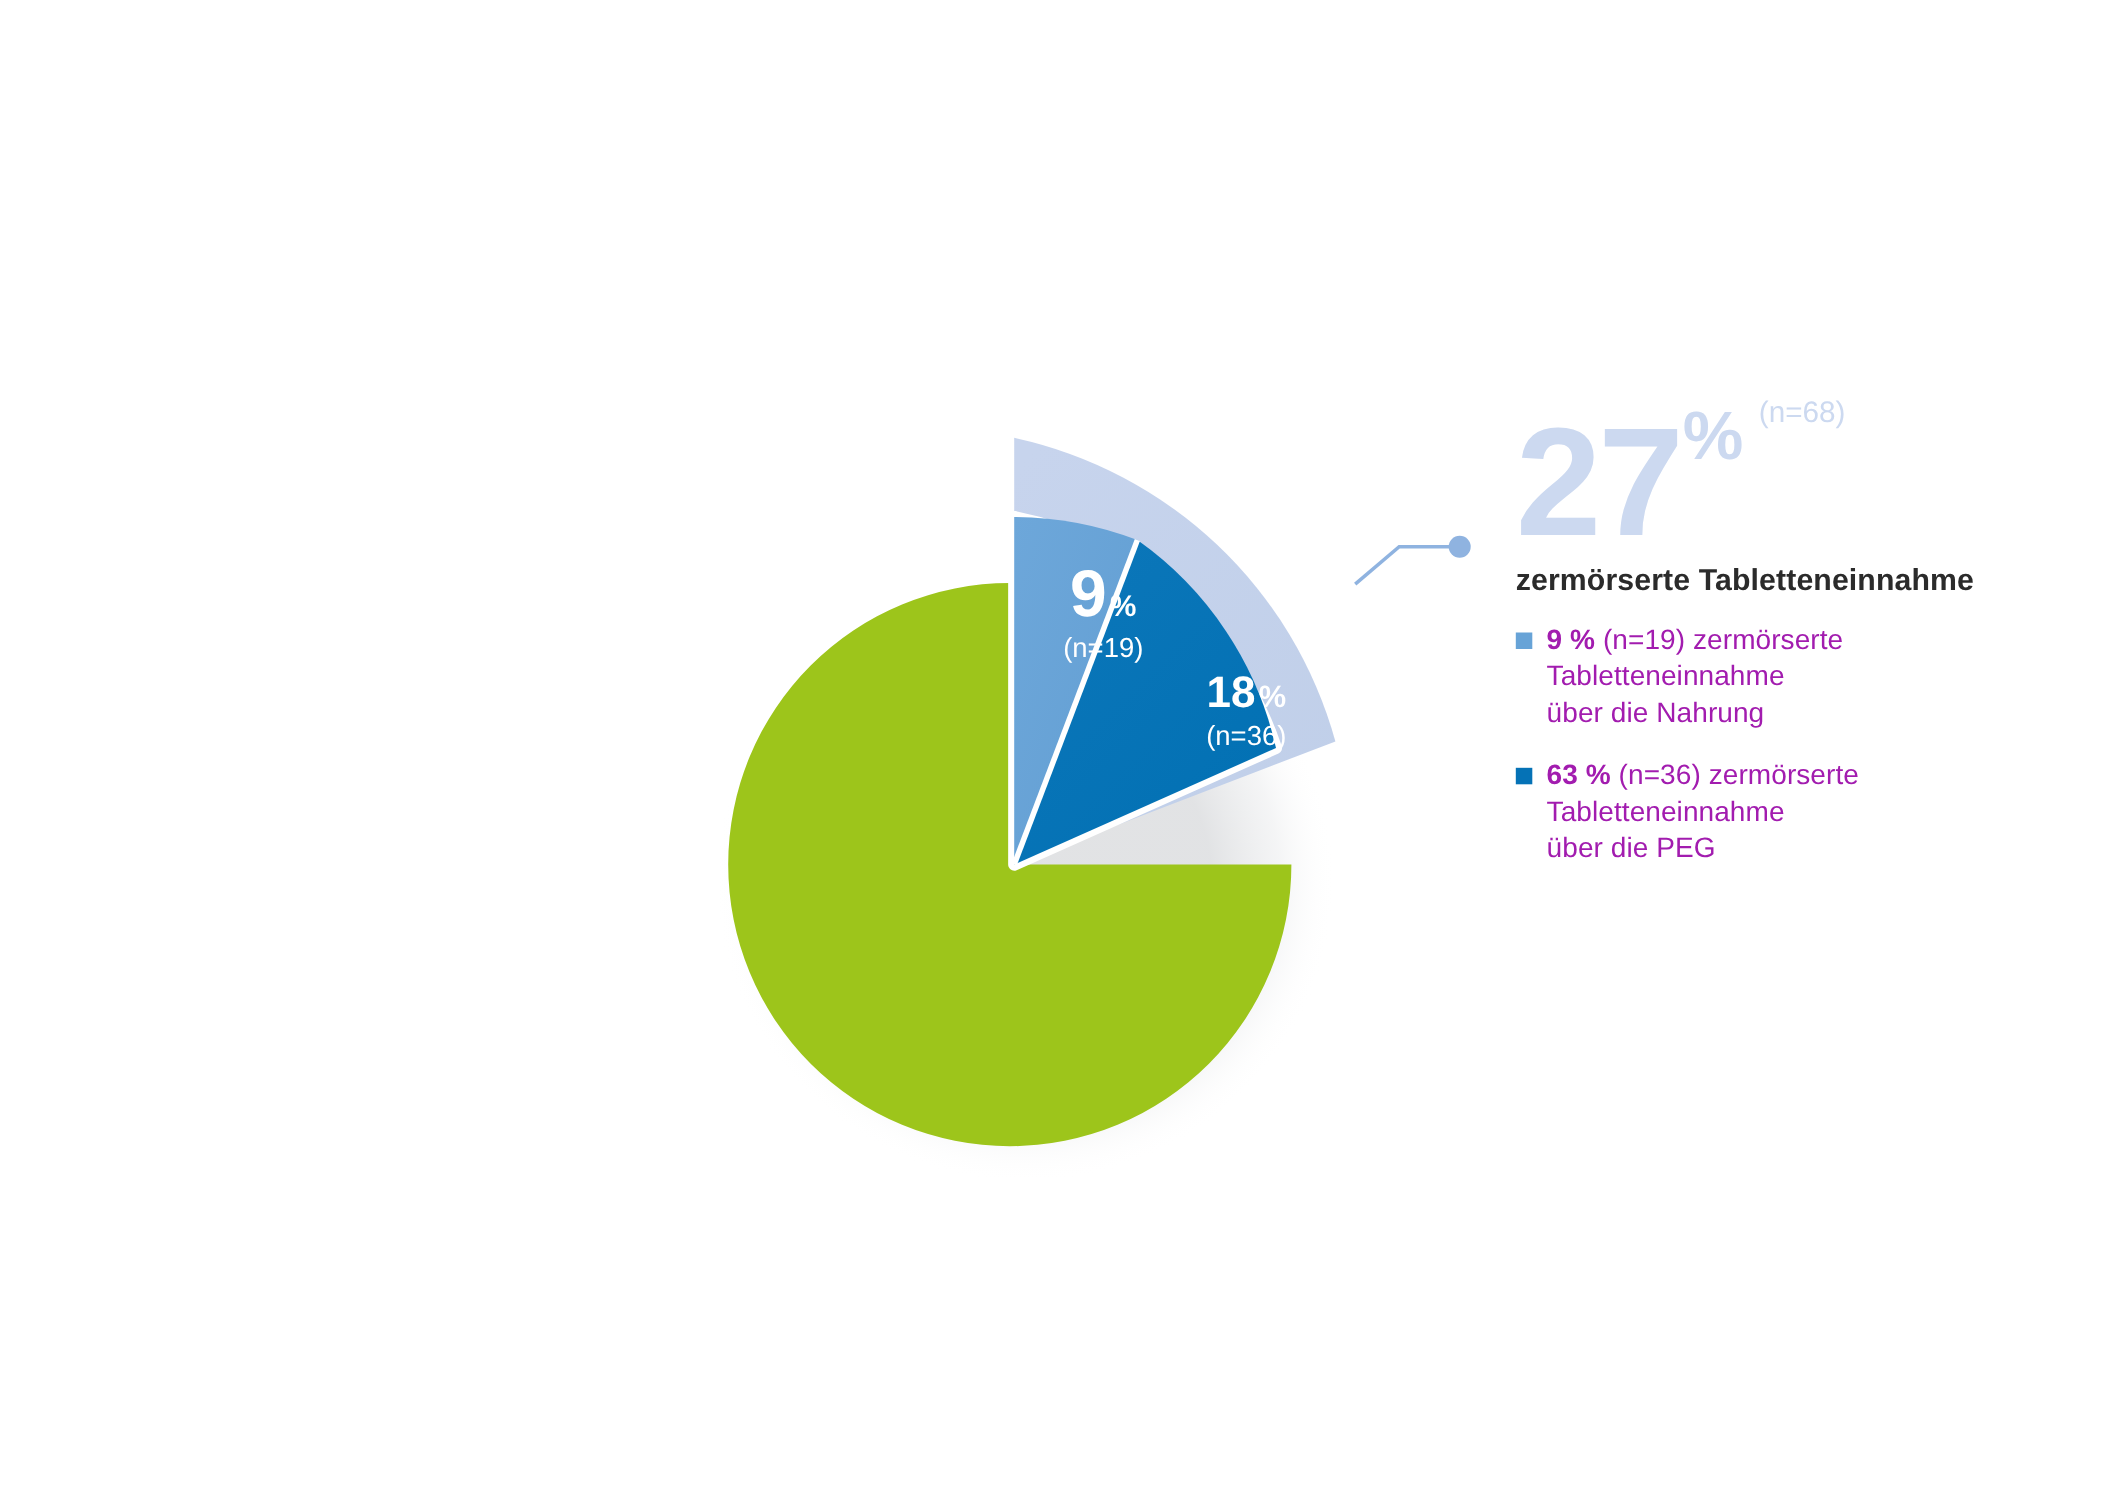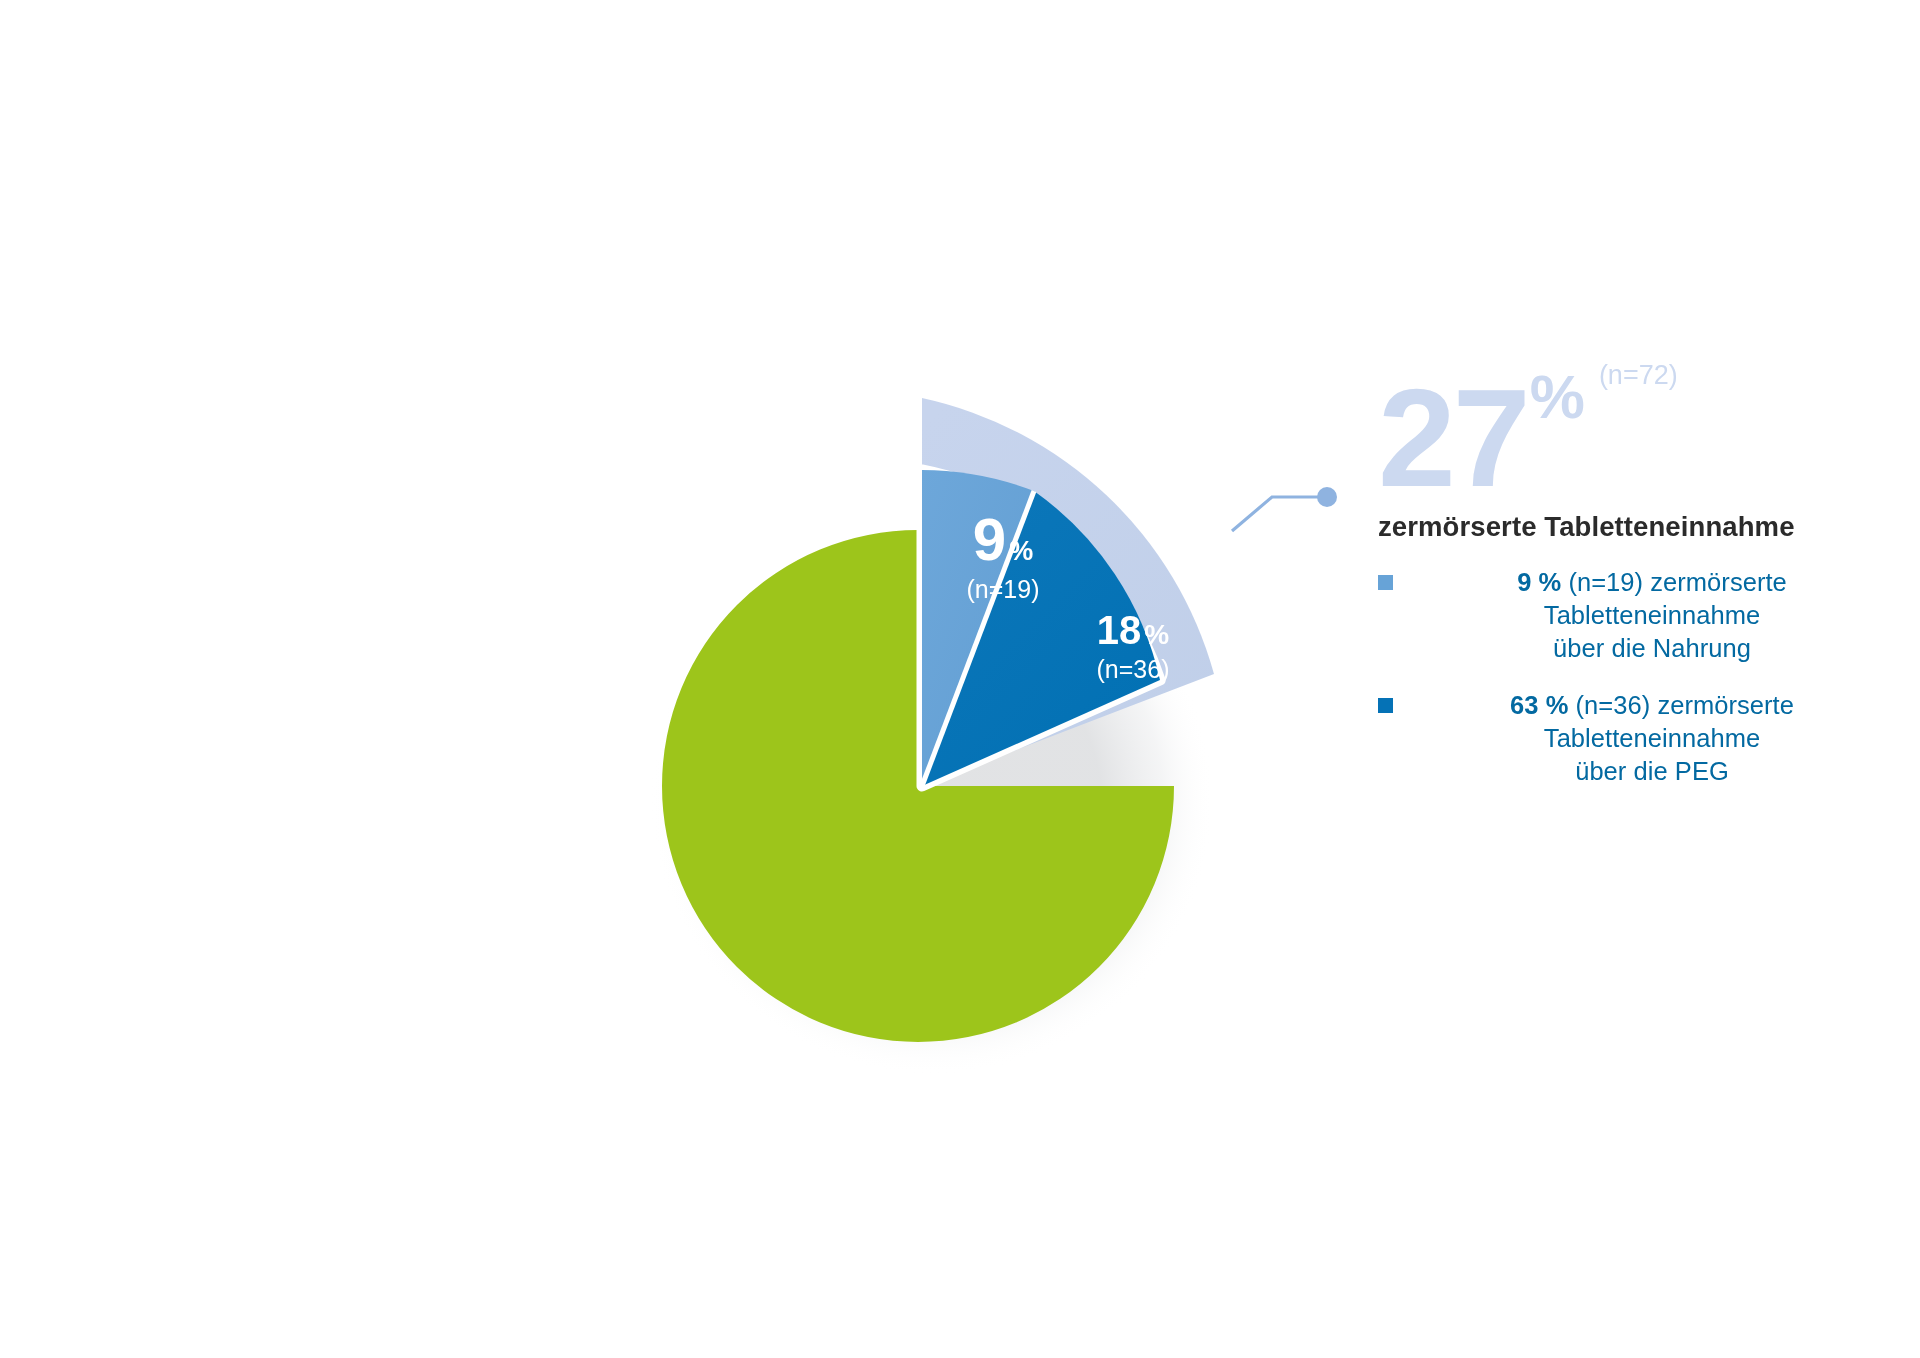--- a/index.html
+++ b/index.html
@@ -80,24 +80,23 @@
   }
   .legend-swatch {
     width: 15px;
     height: 15px;
     flex: 0 0 15px;
     margin-top: 9px;
     margin-right: 13px;
   }
   .legend-text {
     font-size: 25.5px;
-    color: #0369a1;
+    color: #a21caf;
     line-height: 1.3;
     letter-spacing: 0.05px;
-    text-align: center;
   }
   .legend-text b {
     font-weight: 700;
   }
 
   
   .slice-label {
     position: absolute;
     color: #ffffff;
     text-align: center;
@@ -208,21 +207,21 @@
       <span class="pct">%</span>
     </div>
     <div class="sub">(n=36)</div>
   </div>
 
   <div class="callout">
 
     <div class="big-number-row">
       <span class="big-number">27</span>
       <span class="big-pct">%</span>
-      <span class="big-n">(n=72)</span>
+      <span class="big-n">(n=68)</span>
     </div>
 
     <div class="headline">
       <div>zermörserte Tabletteneinnahme</div>
     </div>
 
     <div class="legend">
 
       <div class="legend-item">
         <span class="legend-swatch" style="background:#67a3d7"></span>

